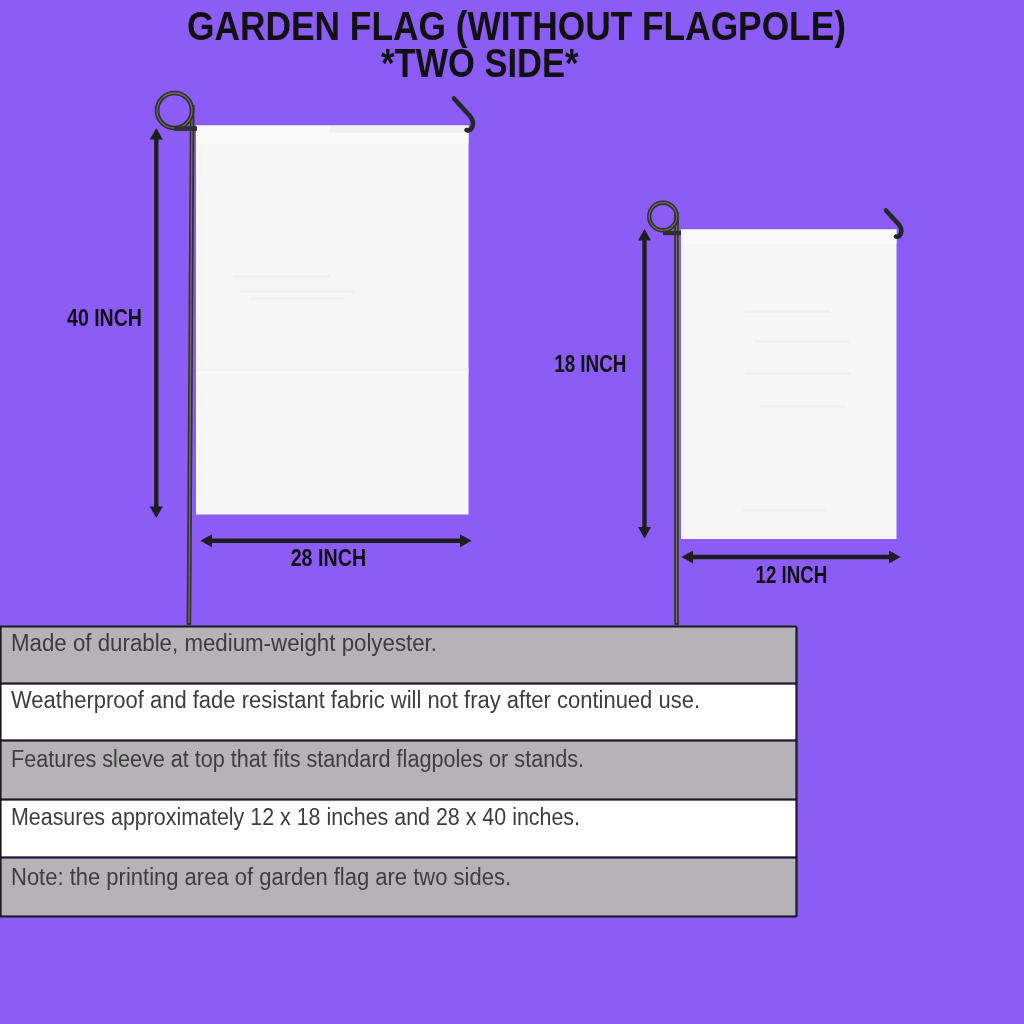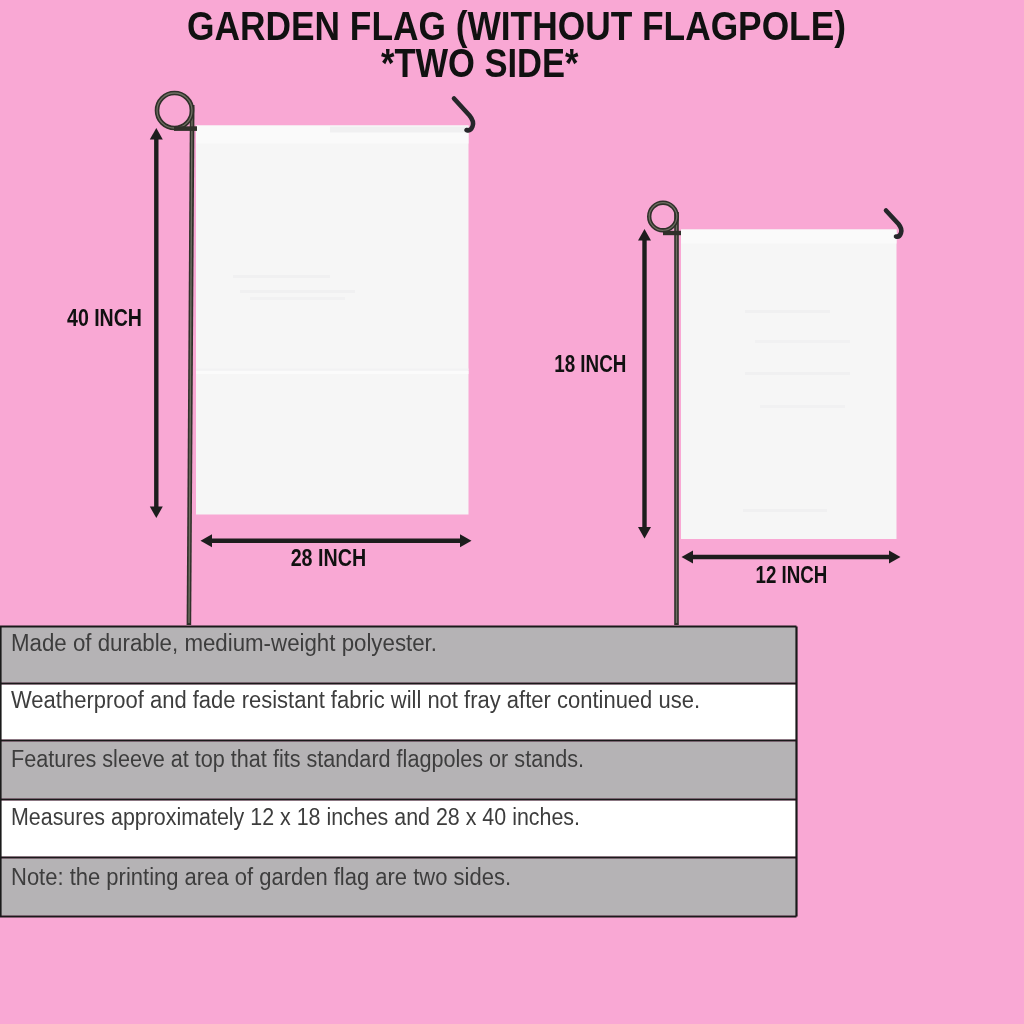--- a/index.html
+++ b/index.html
@@ -1,16 +1,16 @@
 <!DOCTYPE html>
 <html><head>
 <meta charset="utf-8">
 <style>
   html,body{margin:0;padding:0;background:#ffffff;}
-  #page{position:relative;width:1024px;height:1024px;background:#f9a8d4;overflow:hidden;
+  #page{position:relative;width:1024px;height:1024px;background:#8b5cf6;overflow:hidden;
         font-family:"Liberation Sans", sans-serif;}
   svg{position:absolute;left:0;top:0;}
 </style>
 </head>
 <body>
 <div id="page">
 <svg width="1024" height="1024" viewBox="0 0 1024 1024">
 
   <text x="187" y="40" font-size="41" font-weight="bold" fill="#111111" textLength="659" lengthAdjust="spacingAndGlyphs">GARDEN FLAG (WITHOUT FLAGPOLE)</text>
 

